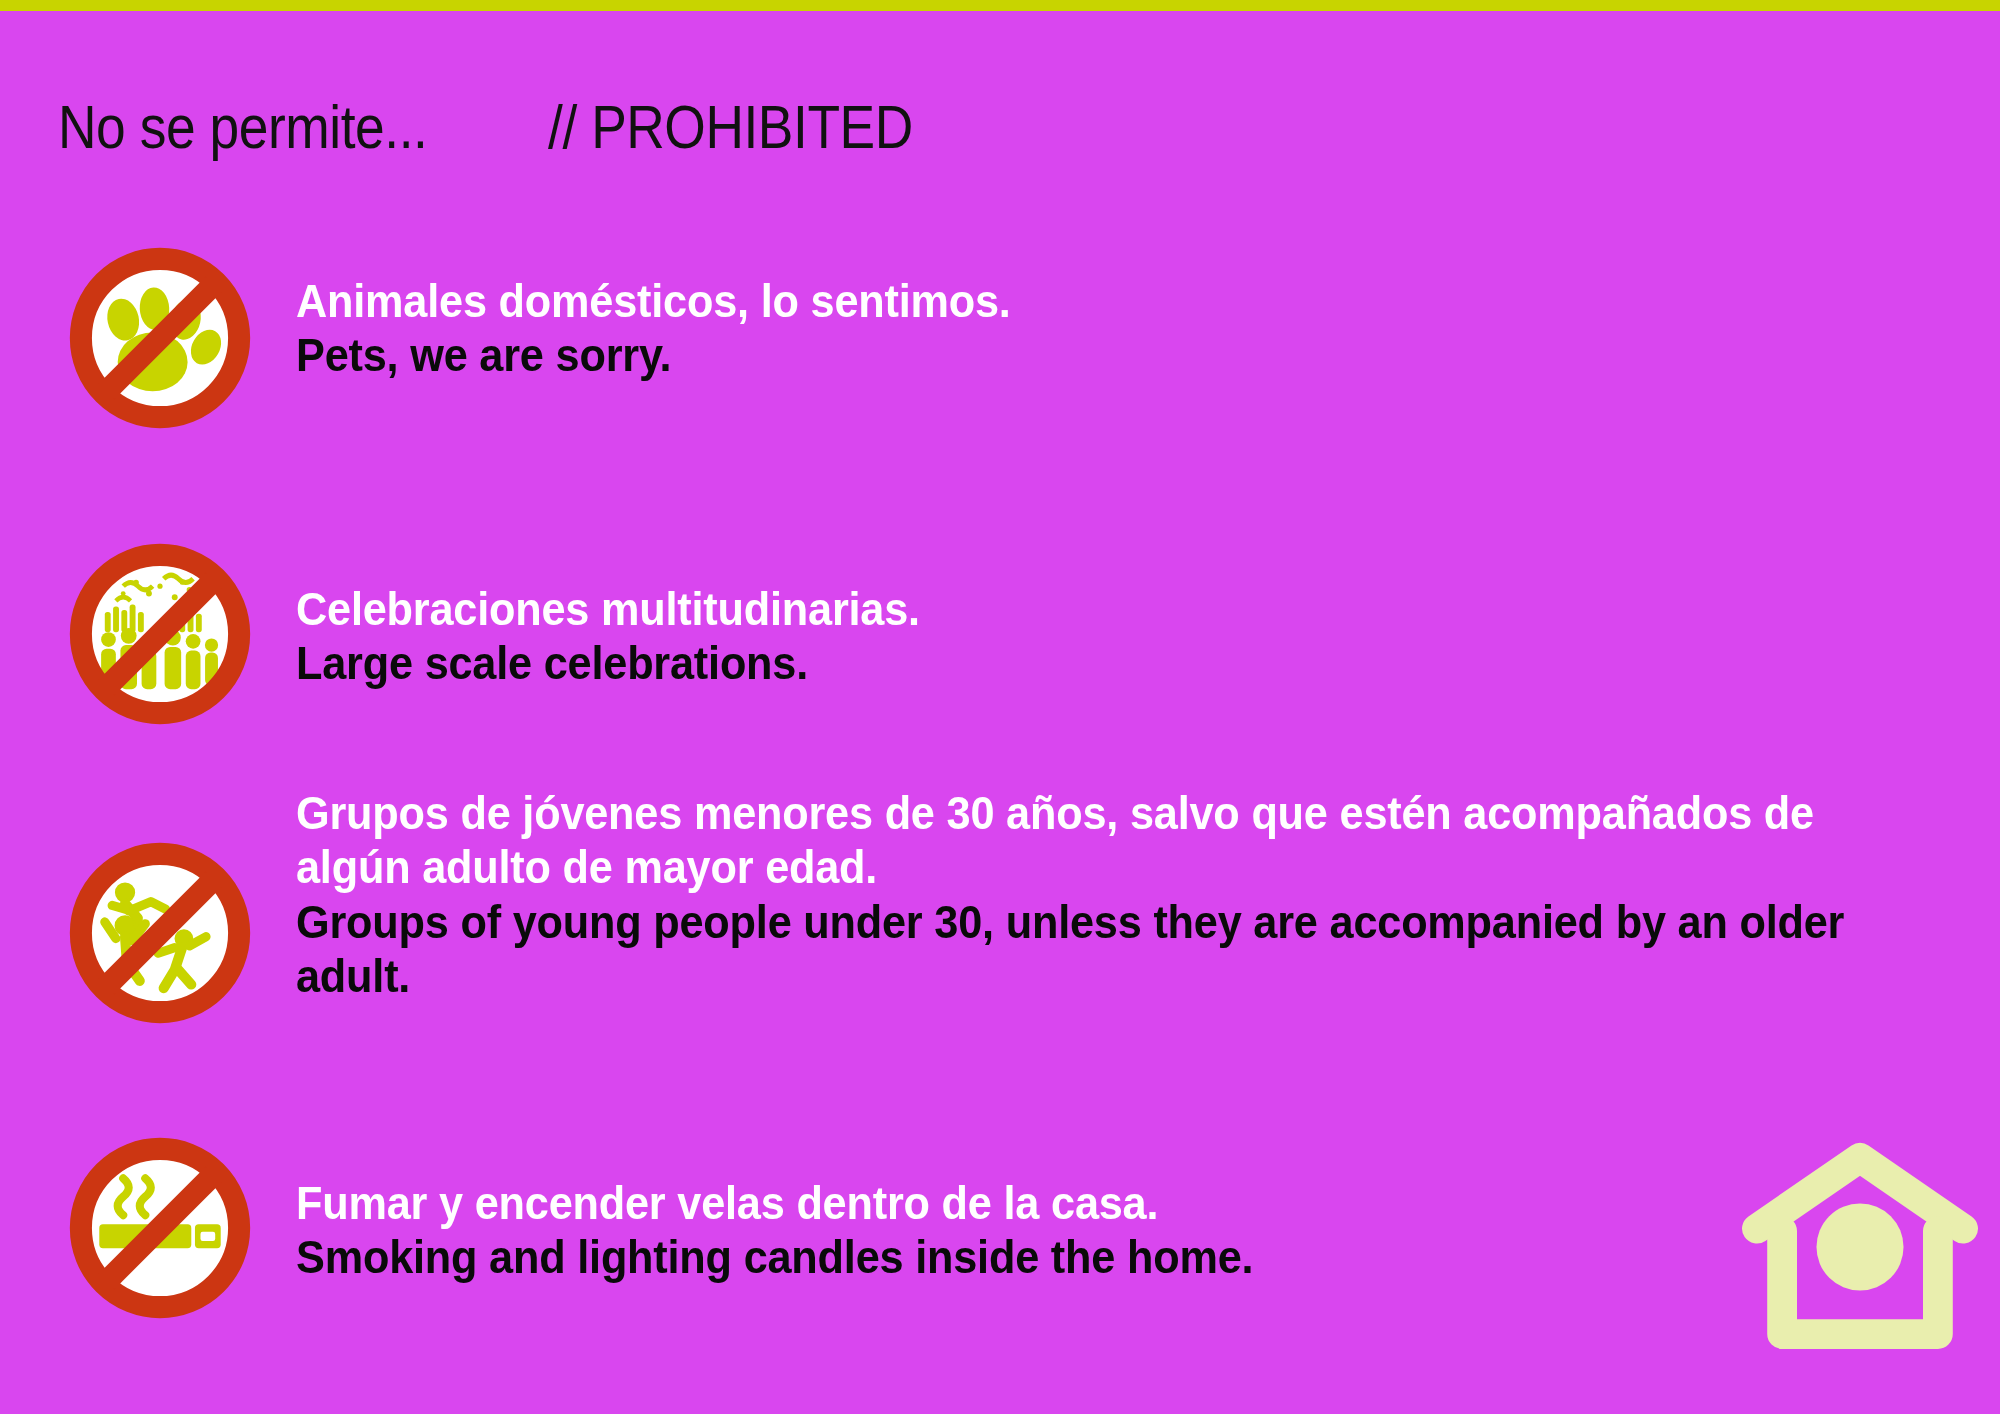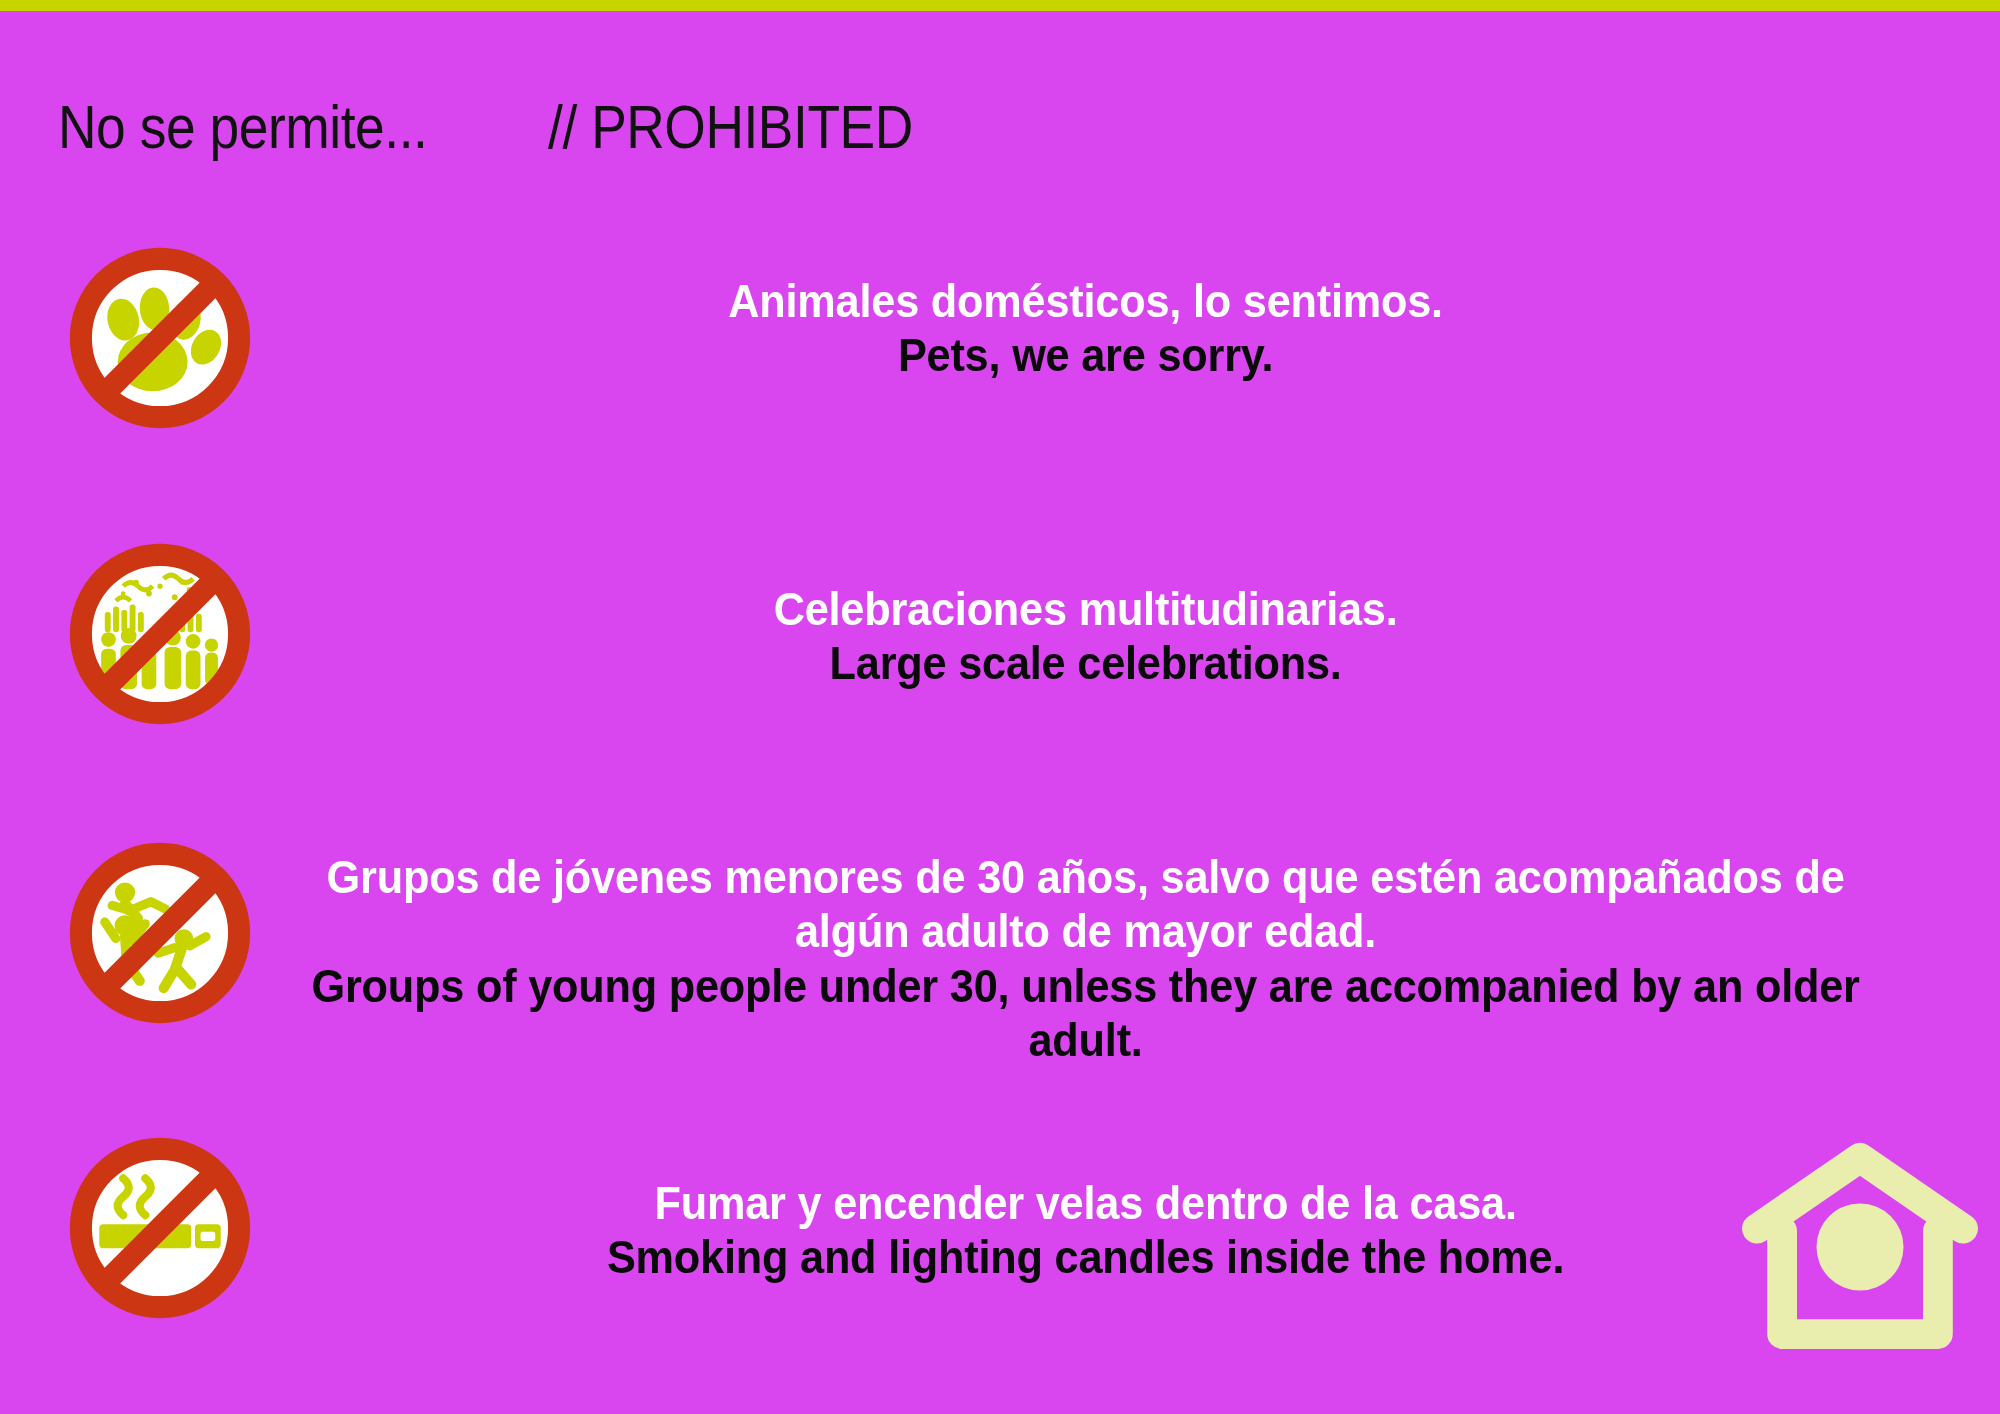--- a/index.html
+++ b/index.html
@@ -70,21 +70,20 @@
     position: absolute;
     width: 184px;
     height: 184px;
     left: 68px;
     flex: none;
   }
   .rule-text {
     position: absolute;
     left: 296px;
     width: 1680px;
-    text-align: center;
   }
   .line {
     font-size: 46px;
     font-weight: 700;
     line-height: 1.18;
     letter-spacing: -0.2px;
     transform: scaleX(0.94);
     transform-origin: left center;
     white-space: nowrap;
   }
@@ -93,21 +92,21 @@
   .en { color: #0a0a0a; }
 
   
   #rule-0 .rule-icon { top: 0px; }
   #rule-0 .rule-text { top: 28px; }
 
   #rule-1 .rule-icon { top: 296px; }
   #rule-1 .rule-text { top: 336px; }
 
   #rule-2 .rule-icon { top: 595px; }
-  #rule-2 .rule-text { top: 604px; }
+  #rule-2 .rule-text { top: 540px; }
 
   #rule-3 .rule-icon { top: 890px; }
   #rule-3 .rule-text { top: 930px; }
 
   
   .house-logo {
     position: absolute;
     right: 14px;
     bottom: 58px;
     width: 252px;

